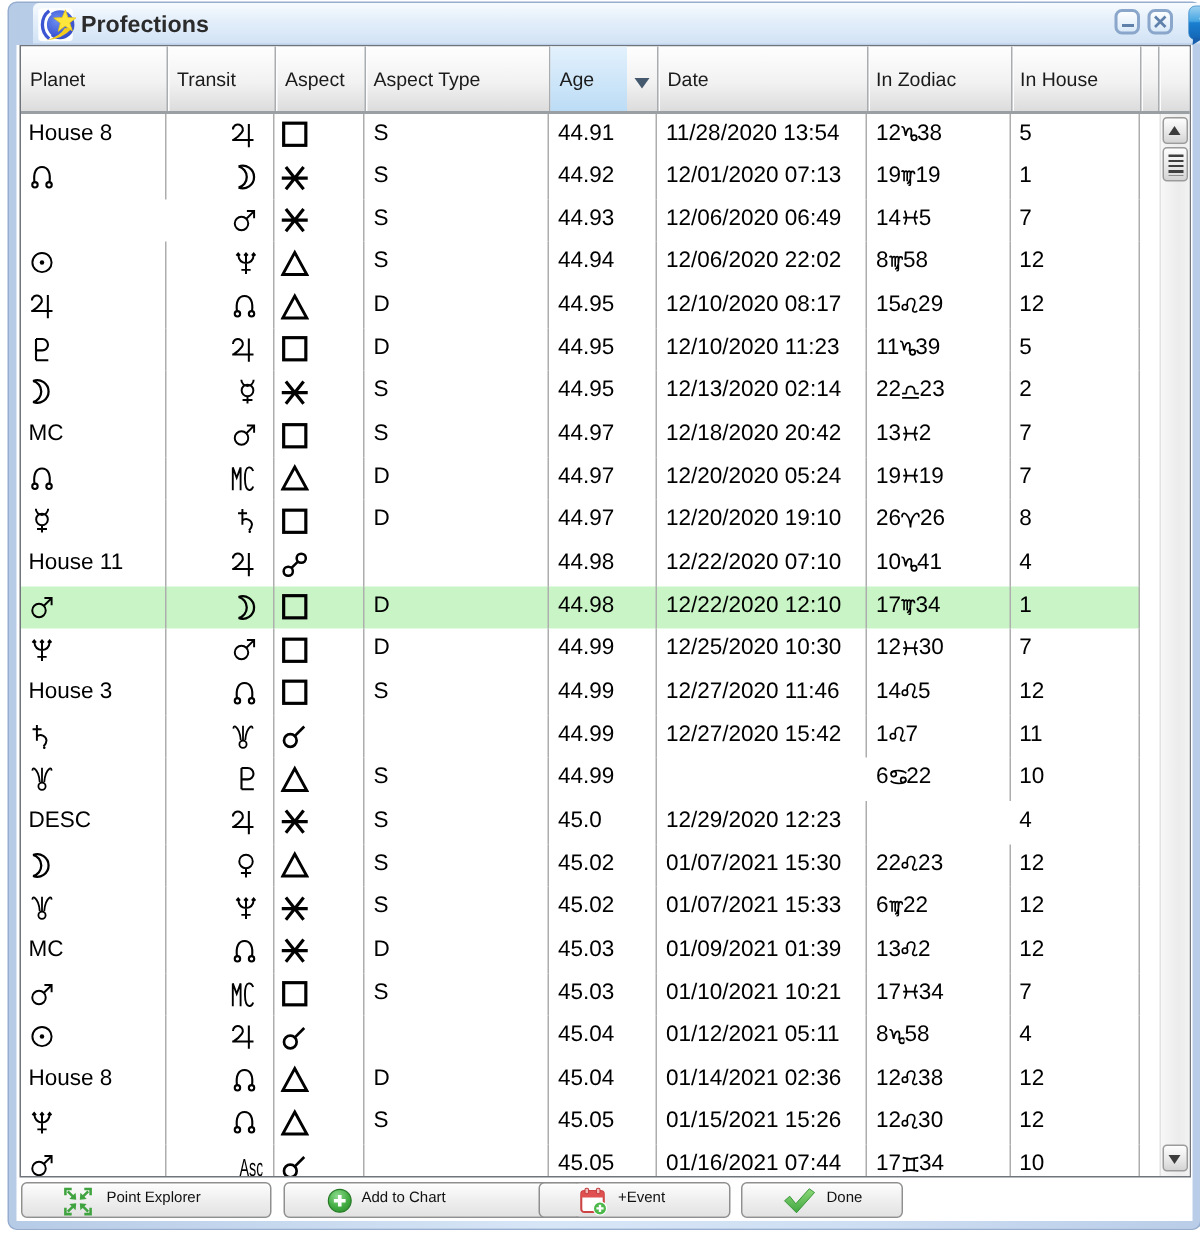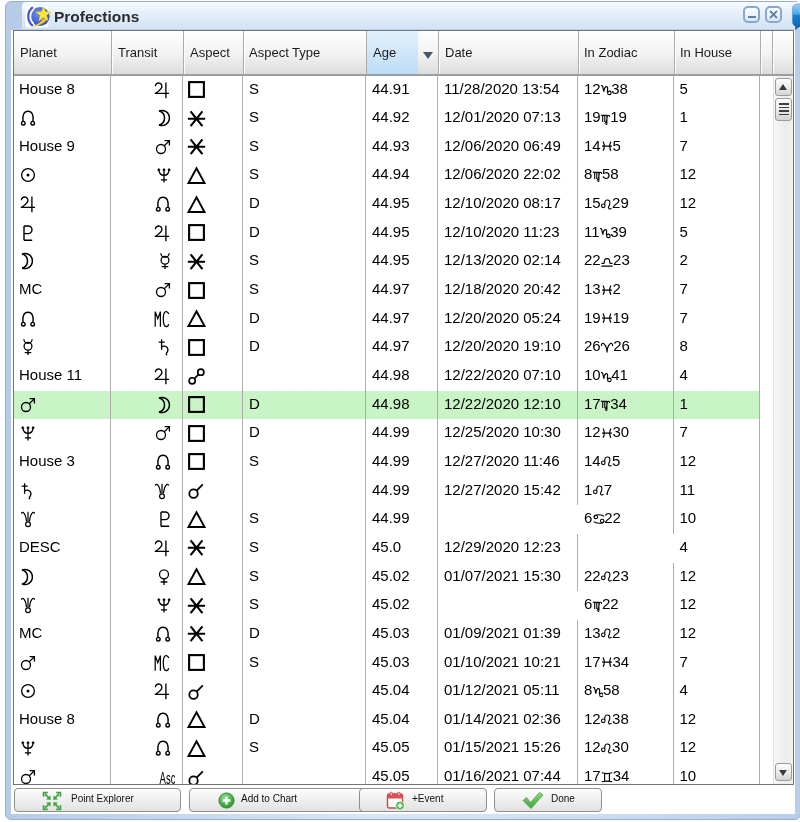--- a/index.html
+++ b/index.html
@@ -287,23 +287,20 @@
 <div class="c c6">
           <span class="t">19<svg class="zs" style="width:10.6px" viewBox="0 0 10.6 14">
               <use href="#z_vir"></use>
             </svg>19</span>
         </div>
 <div class="c c7">
           <span class="t">1</span>
         </div>
 </div>
 <div class="row" style="top:57.30px">
-<div class="c c0">
-          <span class="t">House 9</span>
-        </div>
 <div class="c c1">
           <svg class="ps tr" style="right:10.5px" viewBox="0 0 18 18">
             <use href="#mars"></use>
           </svg>
         </div>
 <div class="c c2">
           <svg class="as" viewBox="0 0 18 18">
             <use href="#sex"></use>
           </svg>
         </div>
@@ -833,20 +830,23 @@
 <div class="c c2">
           <svg class="as" viewBox="0 0 18 18">
             <use href="#sex"></use>
           </svg>
         </div>
 <div class="c c3">
           <span class="t">S</span>
         </div>
 <div class="c c4">
           <span class="t">45.02</span>
+        </div>
+<div class="c c5">
+          <span class="t">01/07/2021 15:33</span>
         </div>
 <div class="c c6">
           <span class="t">6<svg class="zs" style="width:10.6px" viewBox="0 0 10.6 14">
               <use href="#z_vir"></use>
             </svg>22</span>
         </div>
 <div class="c c7">
           <span class="t">12</span>
         </div>
 </div>

